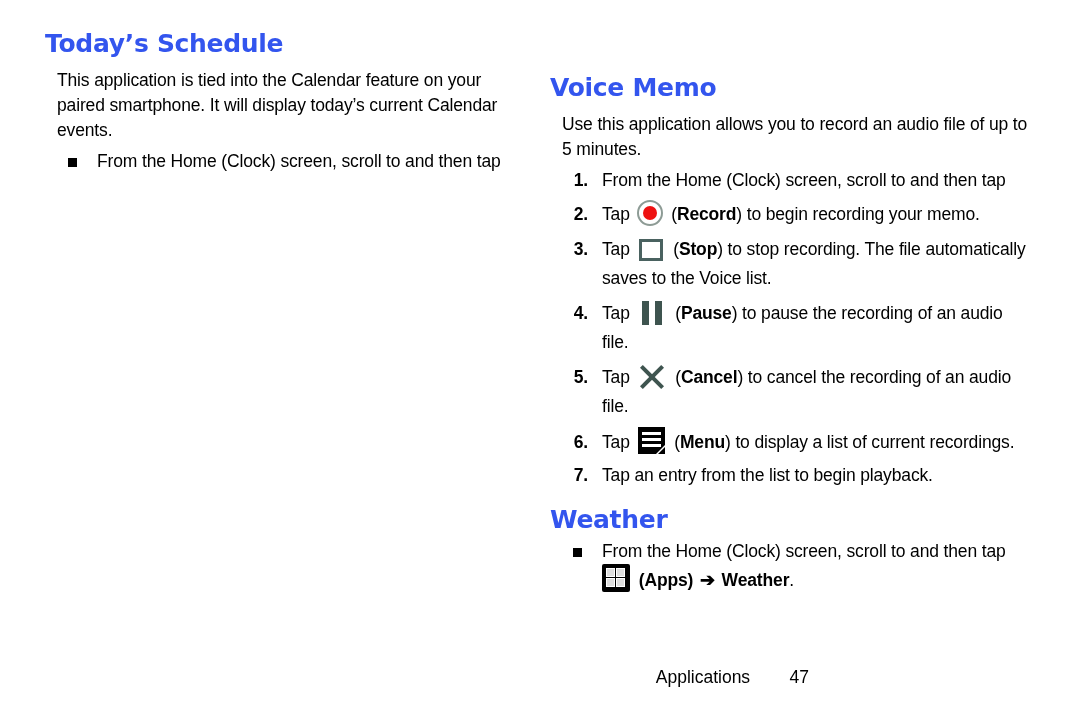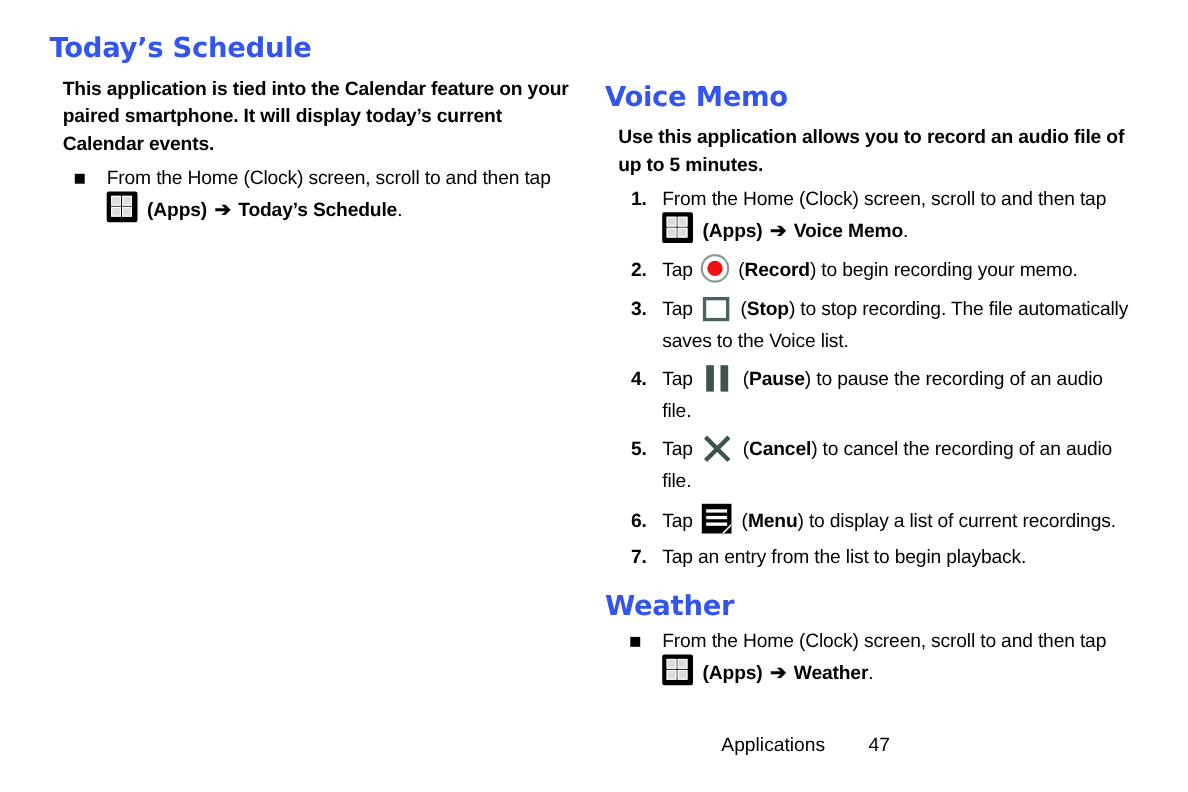--- a/index.html
+++ b/index.html
@@ -36,21 +36,20 @@
     margin: 0;
     letter-spacing: -0.3px;
     line-height: 1.1;
     font-family: "DejaVu Sans", sans-serif;
   }
   .para {
     font-size: 17.5px;
     line-height: 25px;
     margin: 10px 0 0 12px;
     letter-spacing: -0.15px;
-    font-weight: bold;
   }
 
   
   .bullet-item {
     position: relative;
     margin: 6px 0 0 0;
     padding-left: 52px;
     font-size: 17.5px;
     line-height: 25px;
     letter-spacing: -0.15px;
@@ -247,49 +246,33 @@
 
   <div class="col col-left" style="top:30px;">
 
     <h2 class="section-title">Today’s Schedule</h2>
 
     <div class="para">This application is tied into the Calendar feature on your paired smartphone. It will display today’s current Calendar events.</div>
 
     <div class="bullet-item">
       <span class="bullet-mark"></span>
       <span>From the Home (Clock) screen, scroll to and then tap</span>
-      <span class="iconline">
-        <span class="ic ic-apps">
-          <i></i><i></i><i></i><i></i>
-        </span>
-        <span class="bold">(Apps)</span>
-        <span class="arrow">➔</span>
-        <span class="bold">Today’s Schedule</span><span>.</span>
-      </span>
     </div>
 
   </div>
 
   <div class="col col-right" style="top:30px;margin-top:44px;">
 
     <h2 class="section-title">Voice Memo</h2>
 
     <div class="para">Use this application allows you to record an audio file of up to 5 minutes.</div>
 
     <div class="num-item">
       <span class="num-mark">1.</span>
       <span>From the Home (Clock) screen, scroll to and then tap</span>
-      <span class="iconline">
-        <span class="ic ic-apps">
-          <i></i><i></i><i></i><i></i>
-        </span>
-        <span class="bold">(Apps)</span>
-        <span class="arrow">➔</span>
-        <span class="bold">Voice Memo</span><span>.</span>
-      </span>
     </div>
 
     <div class="num-item" style="line-height:30px;">
       <span class="num-mark">2.</span>
       <span>Tap</span>
       <span class="ic ic-record"><span></span></span>
       <span>(</span><span class="bold">Record</span><span>)</span><span> to begin recording your memo.</span>
     </div>
 
     <div class="num-item" style="line-height:29px;">

